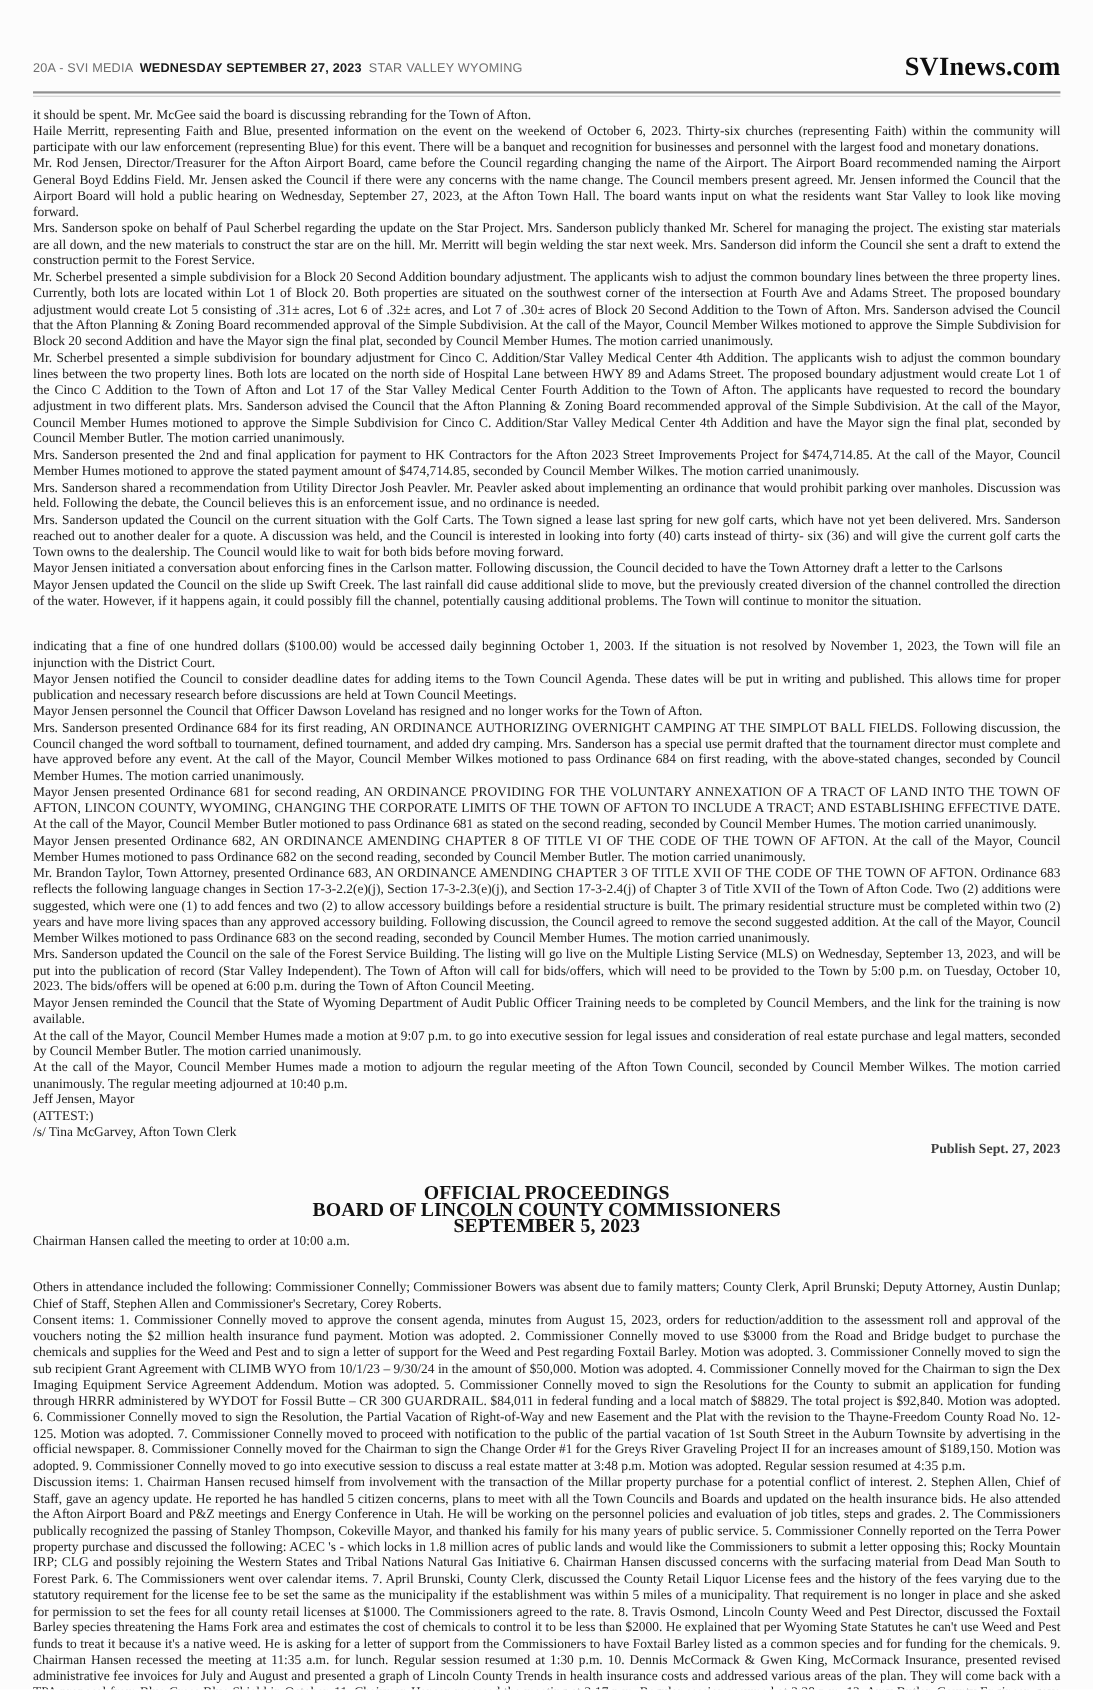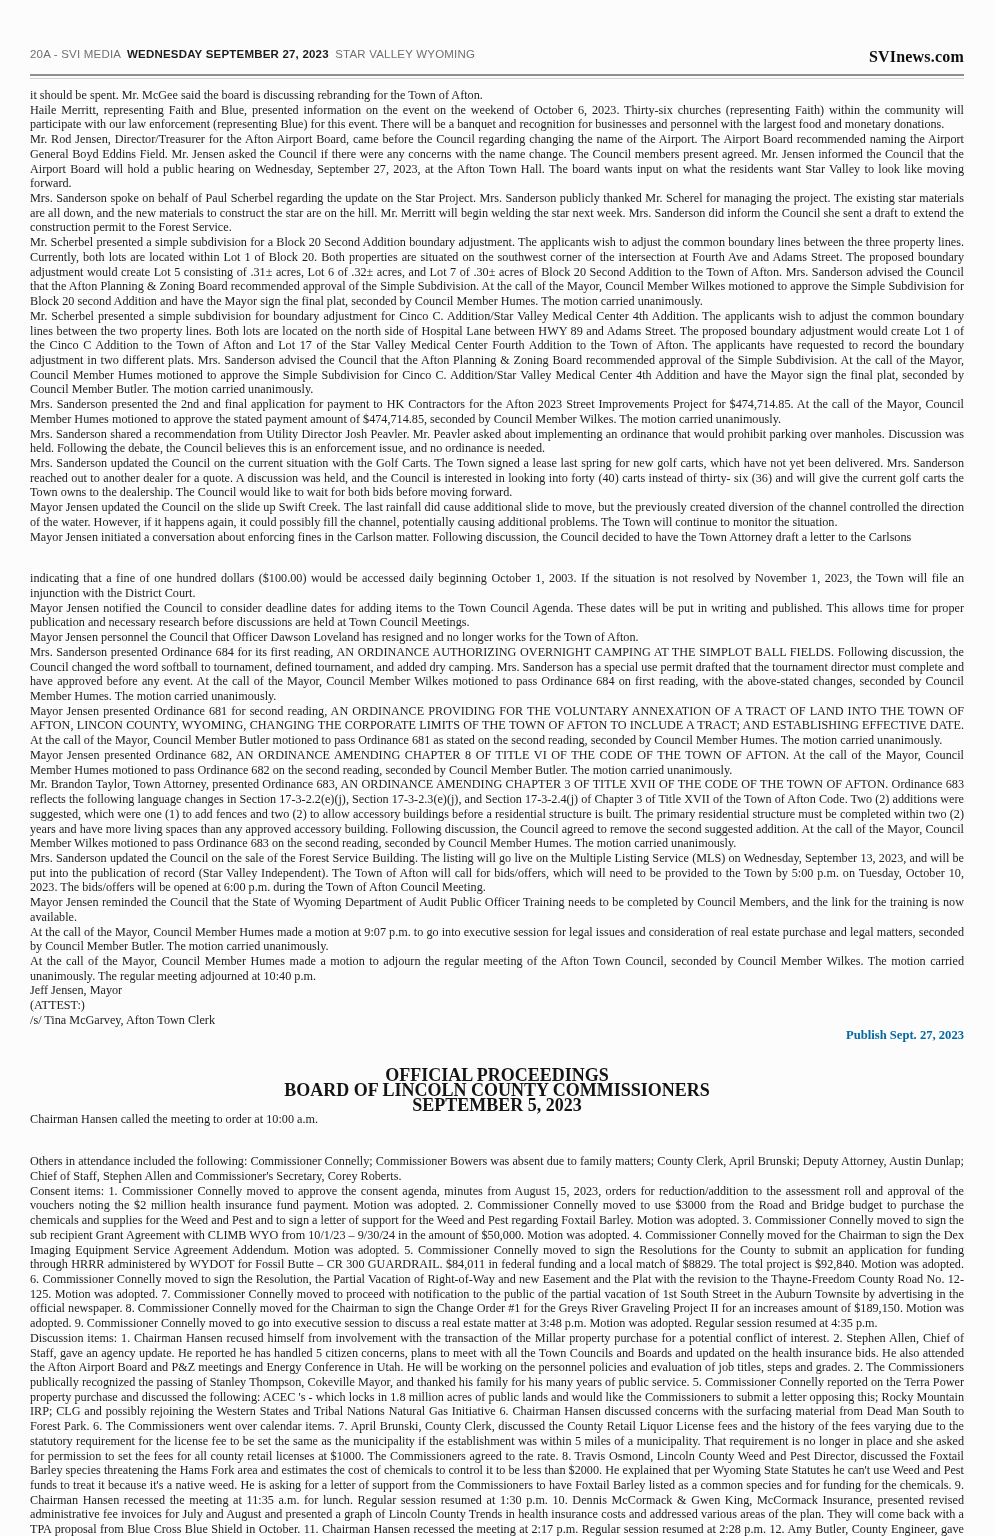--- a/index.html
+++ b/index.html
@@ -10,37 +10,37 @@
     box-sizing: border-box;
     background: #fcfcfc;
     padding: 0 30px;
     overflow: hidden;
     font-family: "Liberation Serif", serif;
     color: #212121;
   }
   .masthead {
     display: flex;
     justify-content: space-between;
-    align-items: flex-start;
+    align-items: center;
     padding-top: 48px;
   }
   .masthead-left {
     font-family: "Liberation Sans", sans-serif;
     font-size: 11.5px;
     letter-spacing: 0.2px;
     color: #6f6f6f;
     text-transform: uppercase;
     white-space: nowrap;
   }
   .mh-gray { color: #6f6f6f; font-weight: normal; }
   .mh-bold { color: #1c1c1c; font-weight: bold; margin: 0 3px; }
   .masthead-right {
     font-family: "Liberation Serif", serif;
     font-weight: bold;
-    font-size: 16px;
+    font-size: 24px;
     color: #0f0f0f;
     letter-spacing: 0.2px;
   }
   .header-rule {
     margin-top: 8px;
     height: 2px;
     border-top: 2px solid #8f8f8f;
     border-bottom: 1px solid #cfcfcf;
     background: transparent;
   }
@@ -67,21 +67,21 @@
     line-height: 14.9px;
     text-align: center;
     font-weight: bold;
     color: #141414;
   }
   .b-pub {
     font-size: 12.6px;
     line-height: 15.2px;
     text-align: right;
     font-weight: bold;
-    color: #0369a1;
+    color: #404040;
   }
   .b-gap { height: 25px; }
 </style>
 </head>
 <body>
 
 <div class="page">
 
   <div class="masthead">
     <div class="masthead-left">
@@ -98,22 +98,22 @@
     <div class="col">
         <p class="b-p">it should be spent. Mr. McGee said the board is discussing rebranding for the Town of Afton.</p>
         <p class="b-p">Haile Merritt, representing Faith and Blue, presented information on the event on the weekend of October 6, 2023. Thirty-six churches (representing Faith) within the community will participate with our law enforcement (representing Blue) for this event. There will be a banquet and recognition for businesses and personnel with the largest food and monetary donations.</p>
         <p class="b-p">Mr. Rod Jensen, Director/Treasurer for the Afton Airport Board, came before the Council regarding changing the name of the Airport. The Airport Board recommended naming the Airport General Boyd Eddins Field. Mr. Jensen asked the Council if there were any concerns with the name change. The Council members present agreed. Mr. Jensen informed the Council that the Airport Board will hold a public hearing on Wednesday, September 27, 2023, at the Afton Town Hall. The board wants input on what the residents want Star Valley to look like moving forward.</p>
         <p class="b-p">Mrs. Sanderson spoke on behalf of Paul Scherbel regarding the update on the Star Project. Mrs. Sanderson publicly thanked Mr. Scherel for managing the project. The existing star materials are all down, and the new materials to construct the star are on the hill. Mr. Merritt will begin welding the star next week. Mrs. Sanderson did inform the Council she sent a draft to extend the construction permit to the Forest Service.</p>
         <p class="b-p">Mr. Scherbel presented a simple subdivision for a Block 20 Second Addition boundary adjustment. The applicants wish to adjust the common boundary lines between the three property lines. Currently, both lots are located within Lot 1 of Block 20. Both properties are situated on the southwest corner of the intersection at Fourth Ave and Adams Street. The proposed boundary adjustment would create Lot 5 consisting of .31± acres, Lot 6 of .32± acres, and Lot 7 of .30± acres of Block 20 Second Addition to the Town of Afton.  Mrs. Sanderson advised the Council that the Afton Planning &amp; Zoning Board recommended approval of the Simple Subdivision. At the call of the Mayor, Council Member Wilkes motioned to approve the Simple Subdivision for Block 20 second Addition and have the Mayor sign the final plat, seconded by Council Member Humes. The motion carried unanimously.</p>
         <p class="b-p">Mr. Scherbel presented a simple subdivision for boundary adjustment for Cinco C. Addition/Star Valley Medical Center 4th Addition. The applicants wish to adjust the common boundary lines between the two property lines. Both lots are located on the north side of Hospital Lane between HWY 89 and Adams Street. The proposed boundary adjustment would create Lot 1 of the Cinco C Addition to the Town of Afton and Lot 17 of the Star Valley Medical Center Fourth Addition to the Town of Afton. The applicants have requested to record the boundary adjustment in two different plats. Mrs. Sanderson advised the Council that the Afton Planning &amp; Zoning Board recommended approval of the Simple Subdivision. At the call of the Mayor, Council Member Humes motioned to approve the Simple Subdivision for Cinco C. Addition/Star Valley Medical Center 4th Addition and have the Mayor sign the final plat, seconded by Council Member Butler. The motion carried unanimously.</p>
         <p class="b-p">Mrs. Sanderson presented the 2nd and final application for payment to HK Contractors for the Afton 2023 Street Improvements Project for $474,714.85. At the call of the Mayor, Council Member Humes motioned to approve the stated payment amount of $474,714.85, seconded by Council Member Wilkes. The motion carried unanimously.</p>
         <p class="b-p">Mrs. Sanderson shared a recommendation from Utility Director Josh Peavler. Mr. Peavler asked about implementing an ordinance that would prohibit parking over manholes. Discussion was held. Following the debate, the Council believes this is an enforcement issue, and no ordinance is needed.</p>
         <p class="b-p">Mrs. Sanderson updated the Council on the current situation with the Golf Carts. The Town signed a lease last spring for new golf carts, which have not yet been delivered. Mrs. Sanderson reached out to another dealer for a quote. A discussion was held, and the Council is interested in looking into forty (40) carts instead of thirty- six (36) and will give the current golf carts the Town owns to the dealership. The Council would like to wait for both bids before moving forward.</p>
+        <p class="b-p">Mayor Jensen initiated a conversation about enforcing fines in the Carlson matter. Following discussion, the Council decided to have the Town Attorney draft a letter to the Carlsons</p>
         <p class="b-p">Mayor Jensen updated the Council on the slide up Swift Creek. The last rainfall did cause additional slide to move, but the previously created diversion of the channel controlled the direction of the water. However, if it happens again, it could possibly fill the channel, potentially causing additional problems. The Town will continue to monitor the situation.</p>
-        <p class="b-p">Mayor Jensen initiated a conversation about enforcing fines in the Carlson matter. Following discussion, the Council decided to have the Town Attorney draft a letter to the Carlsons</p>
       </div>
     <div class="col">
         <p class="b-p">indicating that a fine of one hundred dollars ($100.00) would be accessed daily beginning October 1, 2003. If the situation is not resolved by November 1, 2023, the Town will file an injunction with the District Court.</p>
         <p class="b-p">Mayor Jensen notified the Council to consider deadline dates for adding items to the Town Council Agenda. These dates will be put in writing and published. This allows time for proper publication and necessary research before discussions are held at Town Council Meetings.</p>
         <p class="b-p">Mayor Jensen personnel the Council that Officer Dawson Loveland has resigned and no longer works for the Town of Afton.</p>
         <p class="b-p">Mrs. Sanderson presented Ordinance 684 for its first reading, AN ORDINANCE AUTHORIZING OVERNIGHT CAMPING AT THE SIMPLOT BALL FIELDS. Following discussion, the Council changed the word softball to tournament, defined tournament, and added dry camping. Mrs. Sanderson has a special use permit drafted that the tournament director must complete and have approved before any event. At the call of the Mayor, Council Member Wilkes motioned to pass Ordinance 684 on first reading, with the above-stated changes, seconded by Council Member Humes. The motion carried unanimously.</p>
         <p class="b-p">Mayor Jensen presented Ordinance 681 for second reading, AN ORDINANCE PROVIDING FOR THE VOLUNTARY ANNEXATION OF A TRACT OF LAND INTO THE TOWN OF AFTON, LINCON COUNTY, WYOMING, CHANGING THE CORPORATE LIMITS OF THE TOWN OF AFTON TO INCLUDE A TRACT; AND ESTABLISHING EFFECTIVE DATE. At the call of the Mayor, Council Member Butler motioned to pass Ordinance 681 as stated on the second reading, seconded by Council Member Humes. The motion carried unanimously.</p>
         <p class="b-p">Mayor Jensen presented Ordinance 682, AN ORDINANCE AMENDING CHAPTER 8 OF TITLE VI OF THE CODE OF THE TOWN OF AFTON. At the call of the Mayor, Council Member Humes motioned to pass Ordinance 682 on the second reading, seconded by Council Member Butler. The motion carried unanimously.</p>
         <p class="b-p">Mr. Brandon Taylor, Town Attorney, presented Ordinance 683, AN ORDINANCE AMENDING CHAPTER 3 OF TITLE XVII OF THE CODE OF THE TOWN OF AFTON. Ordinance 683 reflects the following language changes in Section 17-3-2.2(e)(j), Section 17-3-2.3(e)(j), and Section 17-3-2.4(j) of Chapter 3 of Title XVII of the Town of Afton Code. Two (2) additions were suggested, which were one (1) to add fences and two (2) to allow accessory buildings before a residential structure is built. The primary residential structure must be completed within two (2) years and have more living spaces than any approved accessory building. Following discussion, the Council agreed to remove the second suggested addition. At the call of the Mayor, Council Member Wilkes motioned to pass Ordinance 683 on the second reading, seconded by Council Member Humes. The motion carried unanimously.</p>
         <p class="b-p">Mrs. Sanderson updated the Council on the sale of the Forest Service Building. The listing will go live on the Multiple Listing Service (MLS) on Wednesday, September 13, 2023, and will be put into the publication of record (Star Valley Independent). The Town of Afton will call for bids/offers, which will need to be provided to the Town by 5:00 p.m. on Tuesday, October 10, 2023. The bids/offers will be opened at 6:00 p.m. during the Town of Afton Council Meeting.</p>

